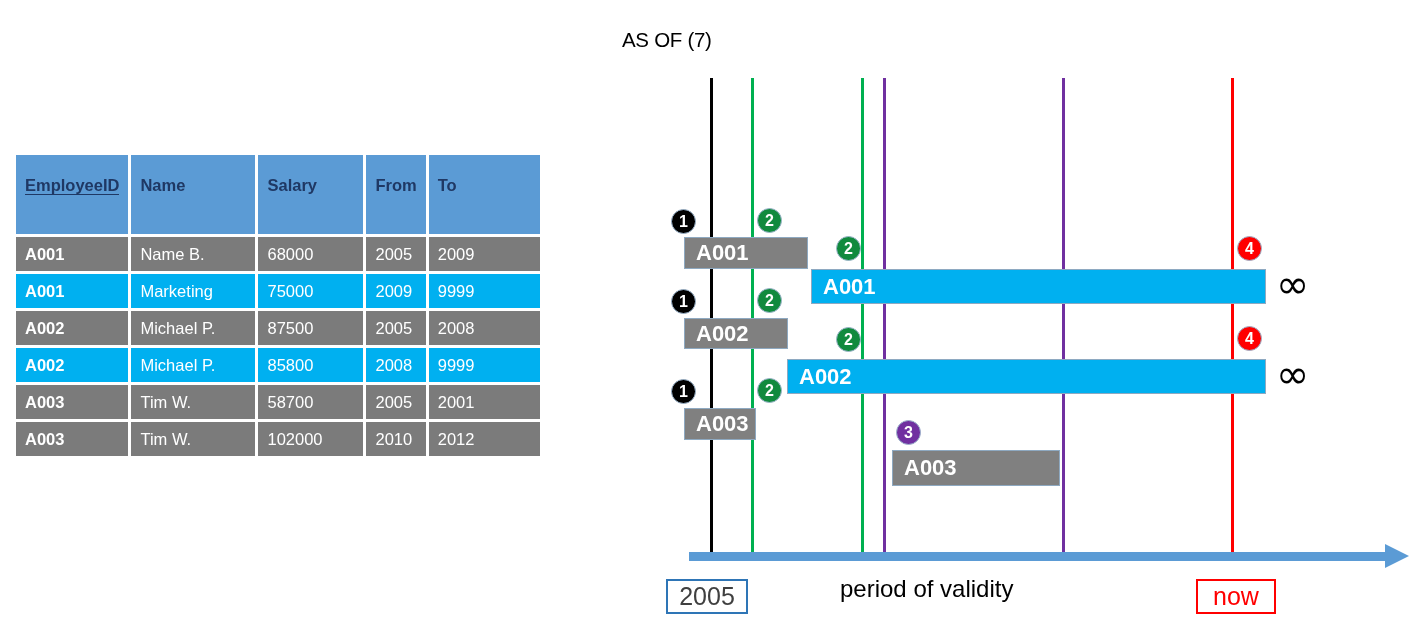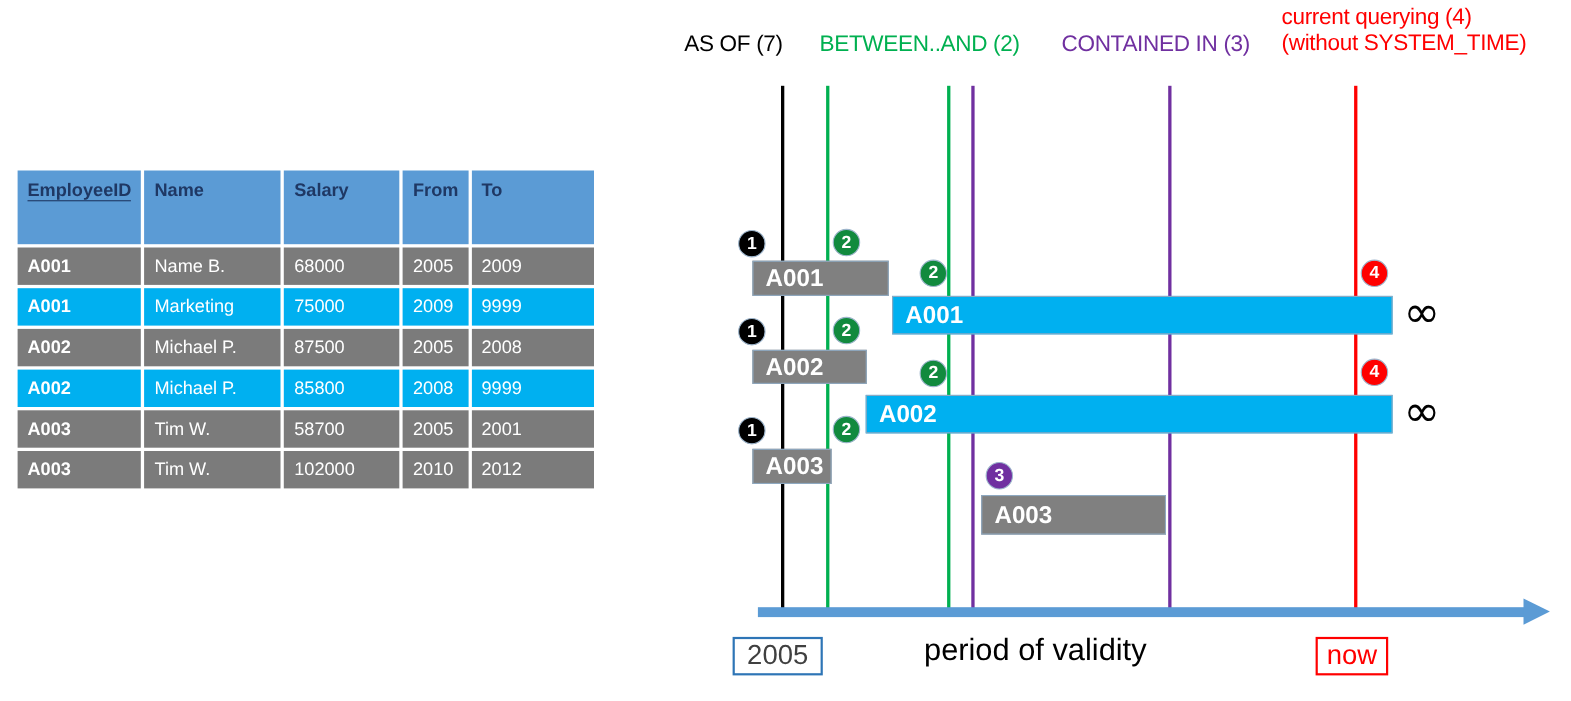--- a/index.html
+++ b/index.html
@@ -11,21 +11,21 @@
   }
 
   
   #emp-table{position:absolute;left:13px;top:152px;border-collapse:separate;border-spacing:3px 3px;}
   #emp-table th,#emp-table td{
     padding:0 9px;vertical-align:middle;text-align:left;white-space:nowrap;
     font-size:16.5px;
   }
   #emp-table thead th{
     background:#5B9BD5;color:#1F3864;font-weight:bold;height:58px;
-    vertical-align:top;padding-top:9px;
+    vertical-align:top;padding-top:21px;
   }
   #emp-table thead th.underline span{border-bottom:1.5px solid #1F3864;}
   #emp-table tbody td{height:34px;color:#ffffff;}
   #emp-table tbody tr.gray td{background:#7B7B7B;}
   #emp-table tbody tr.cyan td{background:#00B0F0;}
   #emp-table tbody td.idcell{font-weight:bold;}
   .col-id{width:104px;}
   .col-name{width:124px;}
   .col-salary{width:105px;}
   .col-from{width:49px;}
@@ -89,22 +89,22 @@
   #inf-2{left:1276px;top:354px;}
 
   #axis-line{position:absolute;left:689px;top:552px;width:700px;height:9px;background:#5B9BD5;}
   #axis-arrow{position:absolute;left:1385px;top:544px;width:0;height:0;
               border-top:12px solid transparent;border-bottom:12px solid transparent;
               border-left:24px solid #5B9BD5;}
 
   .axbox{position:absolute;display:flex;align-items:center;justify-content:center;
          font-size:25px;box-sizing:border-box;background:#ffffff;}
   #box-2005{left:666px;top:579px;width:82px;height:35px;border:2px solid #2E75B6;color:#404040;}
-  #box-now{left:1196px;top:579px;width:66px;height:35px;border:2px solid #FF0000;color:#FF0000;}
-  #label-validity{position:absolute;left:840px;top:575px;font-size:28px;color:#000000;white-space:nowrap;}
+  #box-now{left:1196px;top:579px;width:80px;height:35px;border:2px solid #FF0000;color:#FF0000;}
+  #label-validity{position:absolute;left:840px;top:575px;font-size:24px;color:#000000;white-space:nowrap;}
 </style>
 </head>
 <body>
 
 <table id="emp-table">
   <colgroup>
     <col class="col-id">
       <col class="col-name">
       <col class="col-salary">
       <col class="col-from">
@@ -161,26 +161,20 @@
       <td>102000</td>
       <td>2010</td>
       <td>2012</td>
     </tr>
   </tbody>
 </table>
 
 <div id="diagram">
 
   <div class="legend" id="lg-asof">AS OF (7)</div>
-  <div class="legend" id="lg-between">BETWEEN..AND (2)</div>
-  <div class="legend" id="lg-contained">CONTAINED IN (3)</div>
-  <div class="legend" id="lg-current">
-    <div>current querying (4)</div>
-    <div>(without SYSTEM_TIME)</div>
-  </div>
 
   <div class="vline" id="vl-black"></div>
   <div class="vline" id="vl-green1"></div>
   <div class="vline" id="vl-green2"></div>
   <div class="vline" id="vl-purple1"></div>
   <div class="vline" id="vl-purple2"></div>
   <div class="vline" id="vl-red"></div>
 
   <div class="bar gray" id="bar-a001-old">A001</div>
   <div class="bar cyan" id="bar-a001-new">A001</div>

